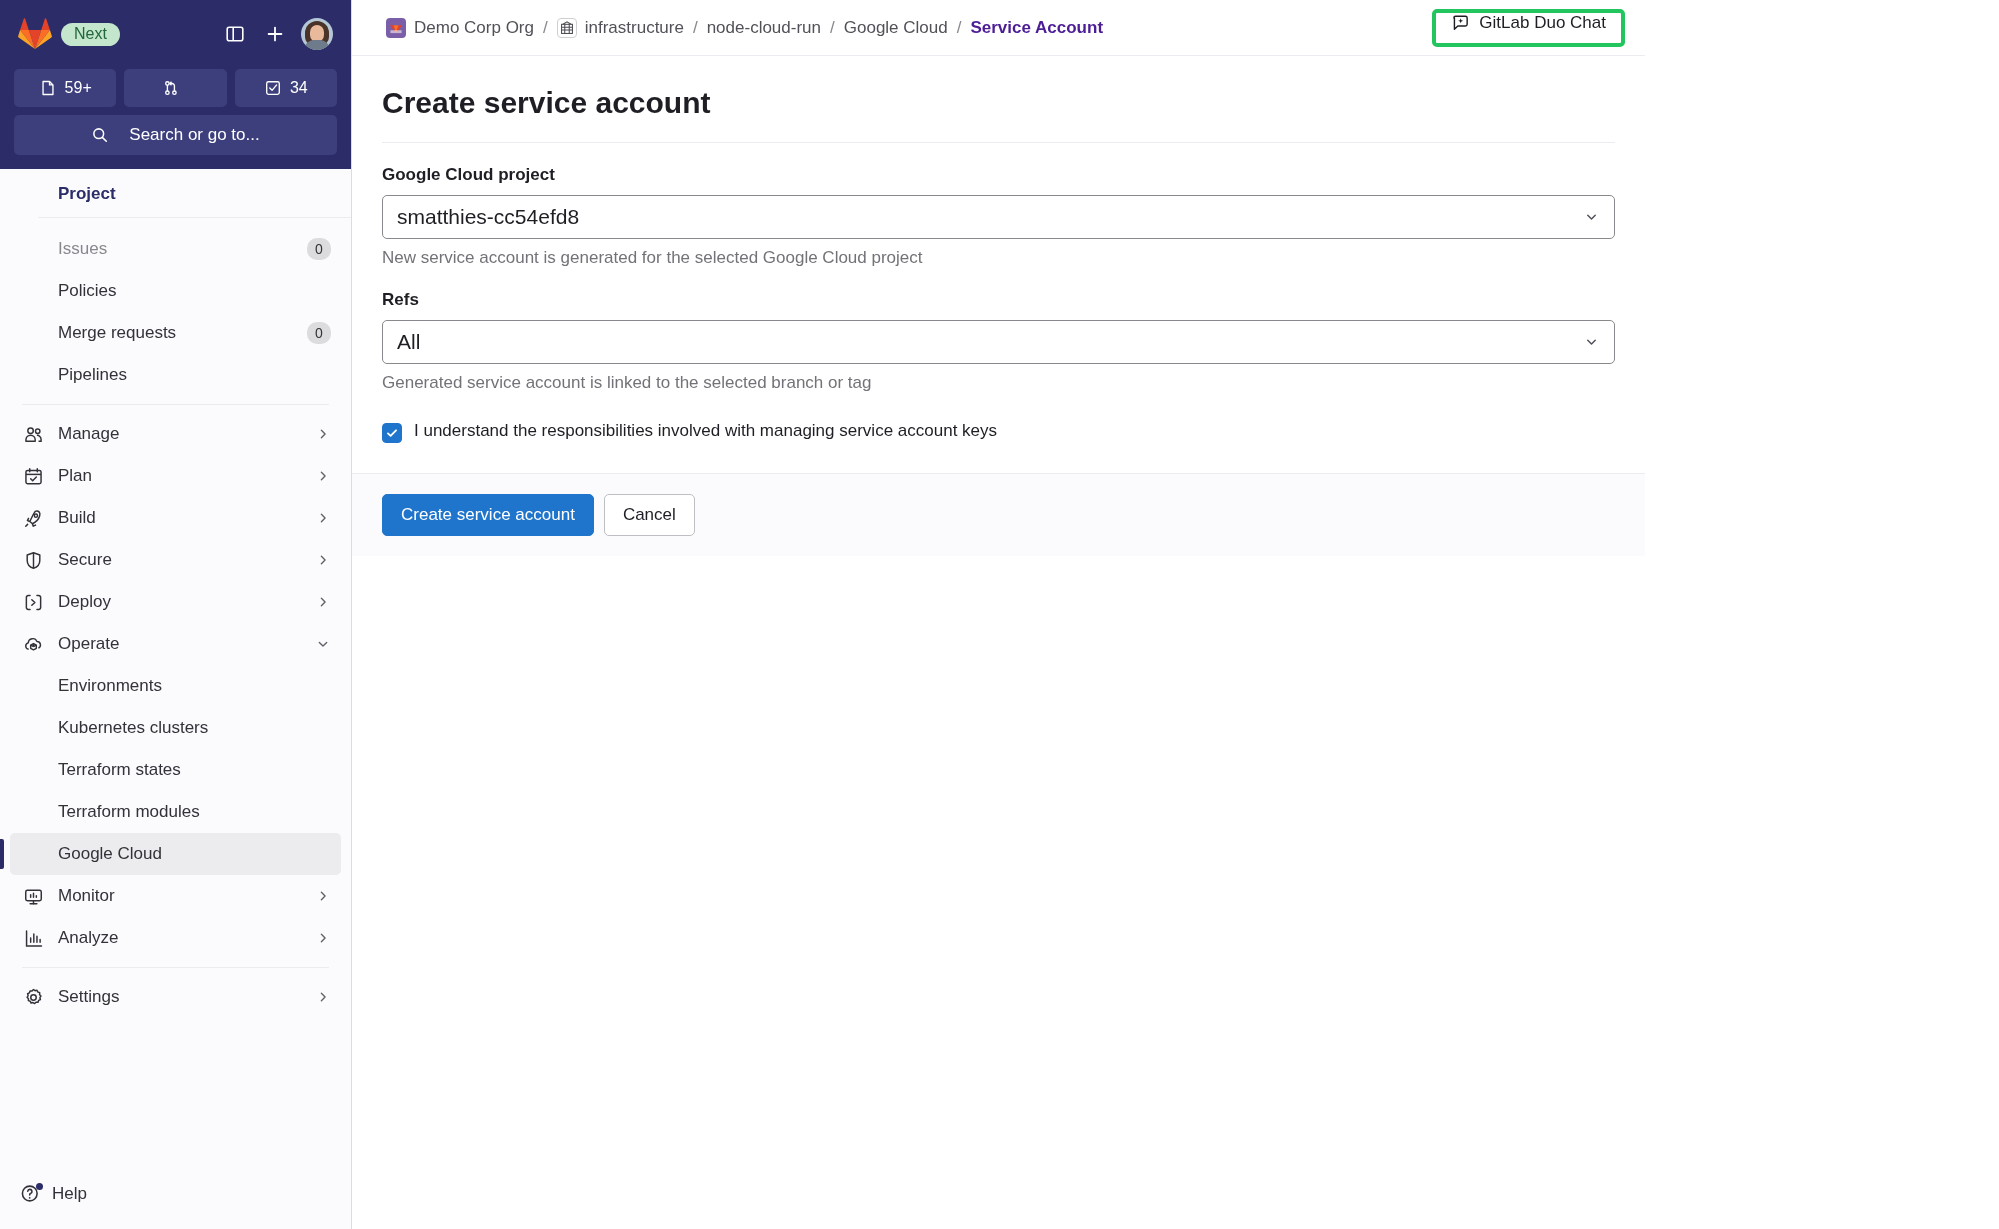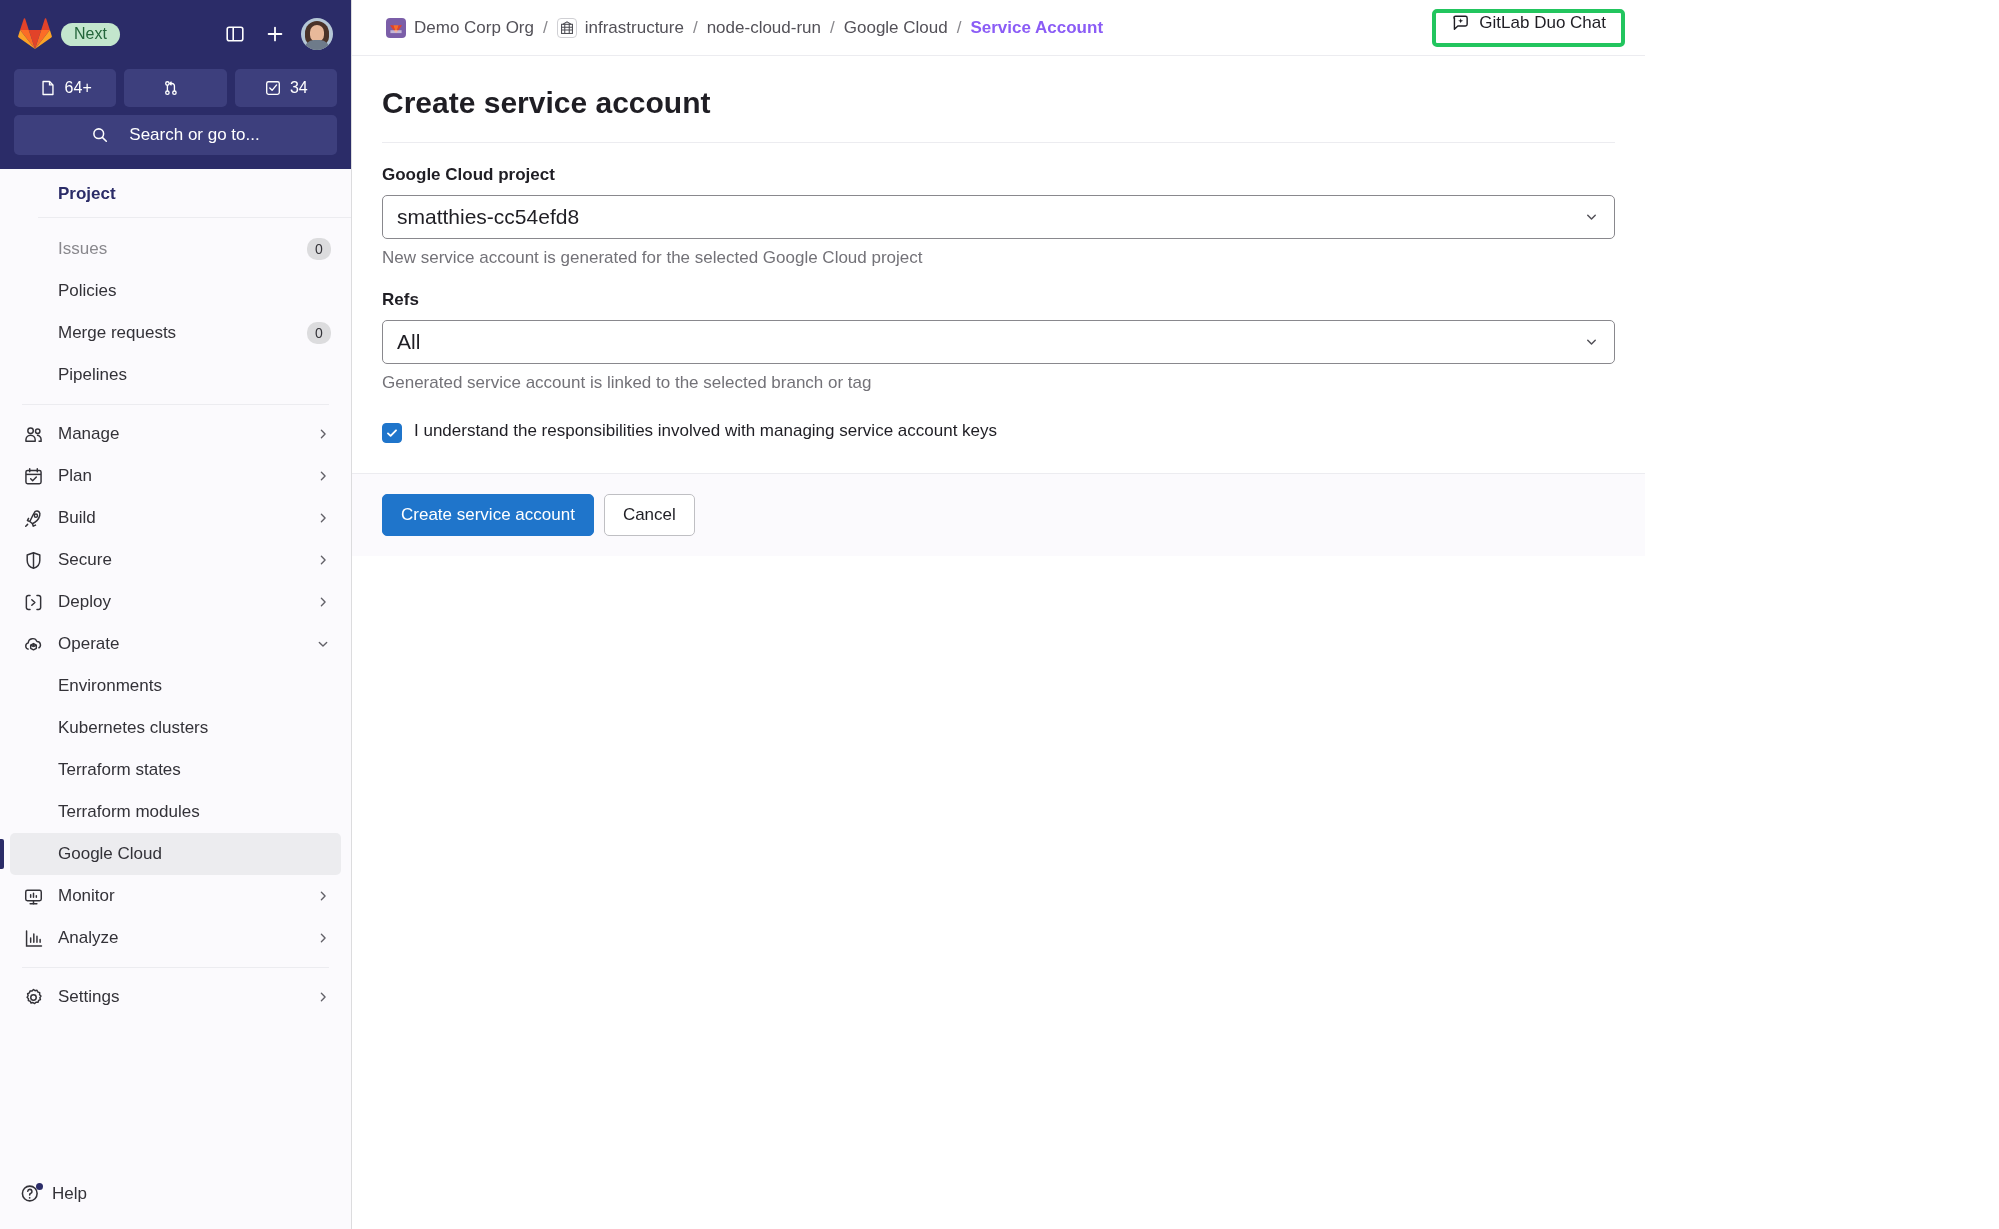--- a/index.html
+++ b/index.html
@@ -133,21 +133,21 @@
   
   .main { flex: 1 1 auto; height: 100%; display: flex; flex-direction: column; background: #fff; min-width: 0; }
   .topbar {
     height: 56px; flex: 0 0 56px;
     display: flex; align-items: center;
     padding: 0 20px 0 34px;
     border-bottom: 1px solid #ececf0;
   }
   .crumbs { display: flex; align-items: center; flex: 1 1 auto; font-size: 17px; min-width: 0; }
   .crumb { color: #535158; white-space: nowrap; cursor: pointer; }
-  .crumb.current { color: #8b5cf6; font-weight: 700; cursor: default; }
+  .crumb.current { color: #4c1d95; font-weight: 700; cursor: default; }
   .crumb-sep { color: #89888d; margin: 0 9px; }
   .crumb-ava {
     width: 20px; height: 20px; border-radius: 4px;
     margin-right: 8px; flex: 0 0 20px;
     display: inline-flex; align-items: center; justify-content: center;
     overflow: hidden;
   }
   .ava-org { background: #7b5ea8; }
   .ava-proj { background: #fff; border: 1px solid #d0d0d4; }
   .duo-btn {
@@ -248,21 +248,21 @@
           <span class="av-body"></span>
         </span>
       </div>
 
       <div class="sb-counts">
         <div class="count-btn">
           <svg width="18" height="18" viewBox="0 0 20 20" fill="none" stroke="currentColor" stroke-width="1.5">
             <path d="M4.5 2.8 h7.2 l3.8 3.8 v10.6 h-11 z" stroke-linejoin="round"></path>
             <path d="M11.7 2.8 v3.8 h3.8"></path>
           </svg>
-          <span class="cnum">64+</span>
+          <span class="cnum">59+</span>
         </div>
         <div class="count-btn">
           <svg width="18" height="18" viewBox="0 0 20 20" fill="none" stroke="currentColor" stroke-width="1.5">
             <circle cx="6" cy="5" r="1.9"></circle>
             <circle cx="6" cy="15.2" r="1.9"></circle>
             <circle cx="13.8" cy="15.2" r="1.9"></circle>
             <path d="M6 6.9 v6.4"></path>
             <path d="M13.8 13.3 V7.6 a2.6 2.6 0 0 0-2.6-2.6 h-2.4"></path>
             <path d="M10.6 3 L8.6 5 l2 2"></path>
           </svg>

